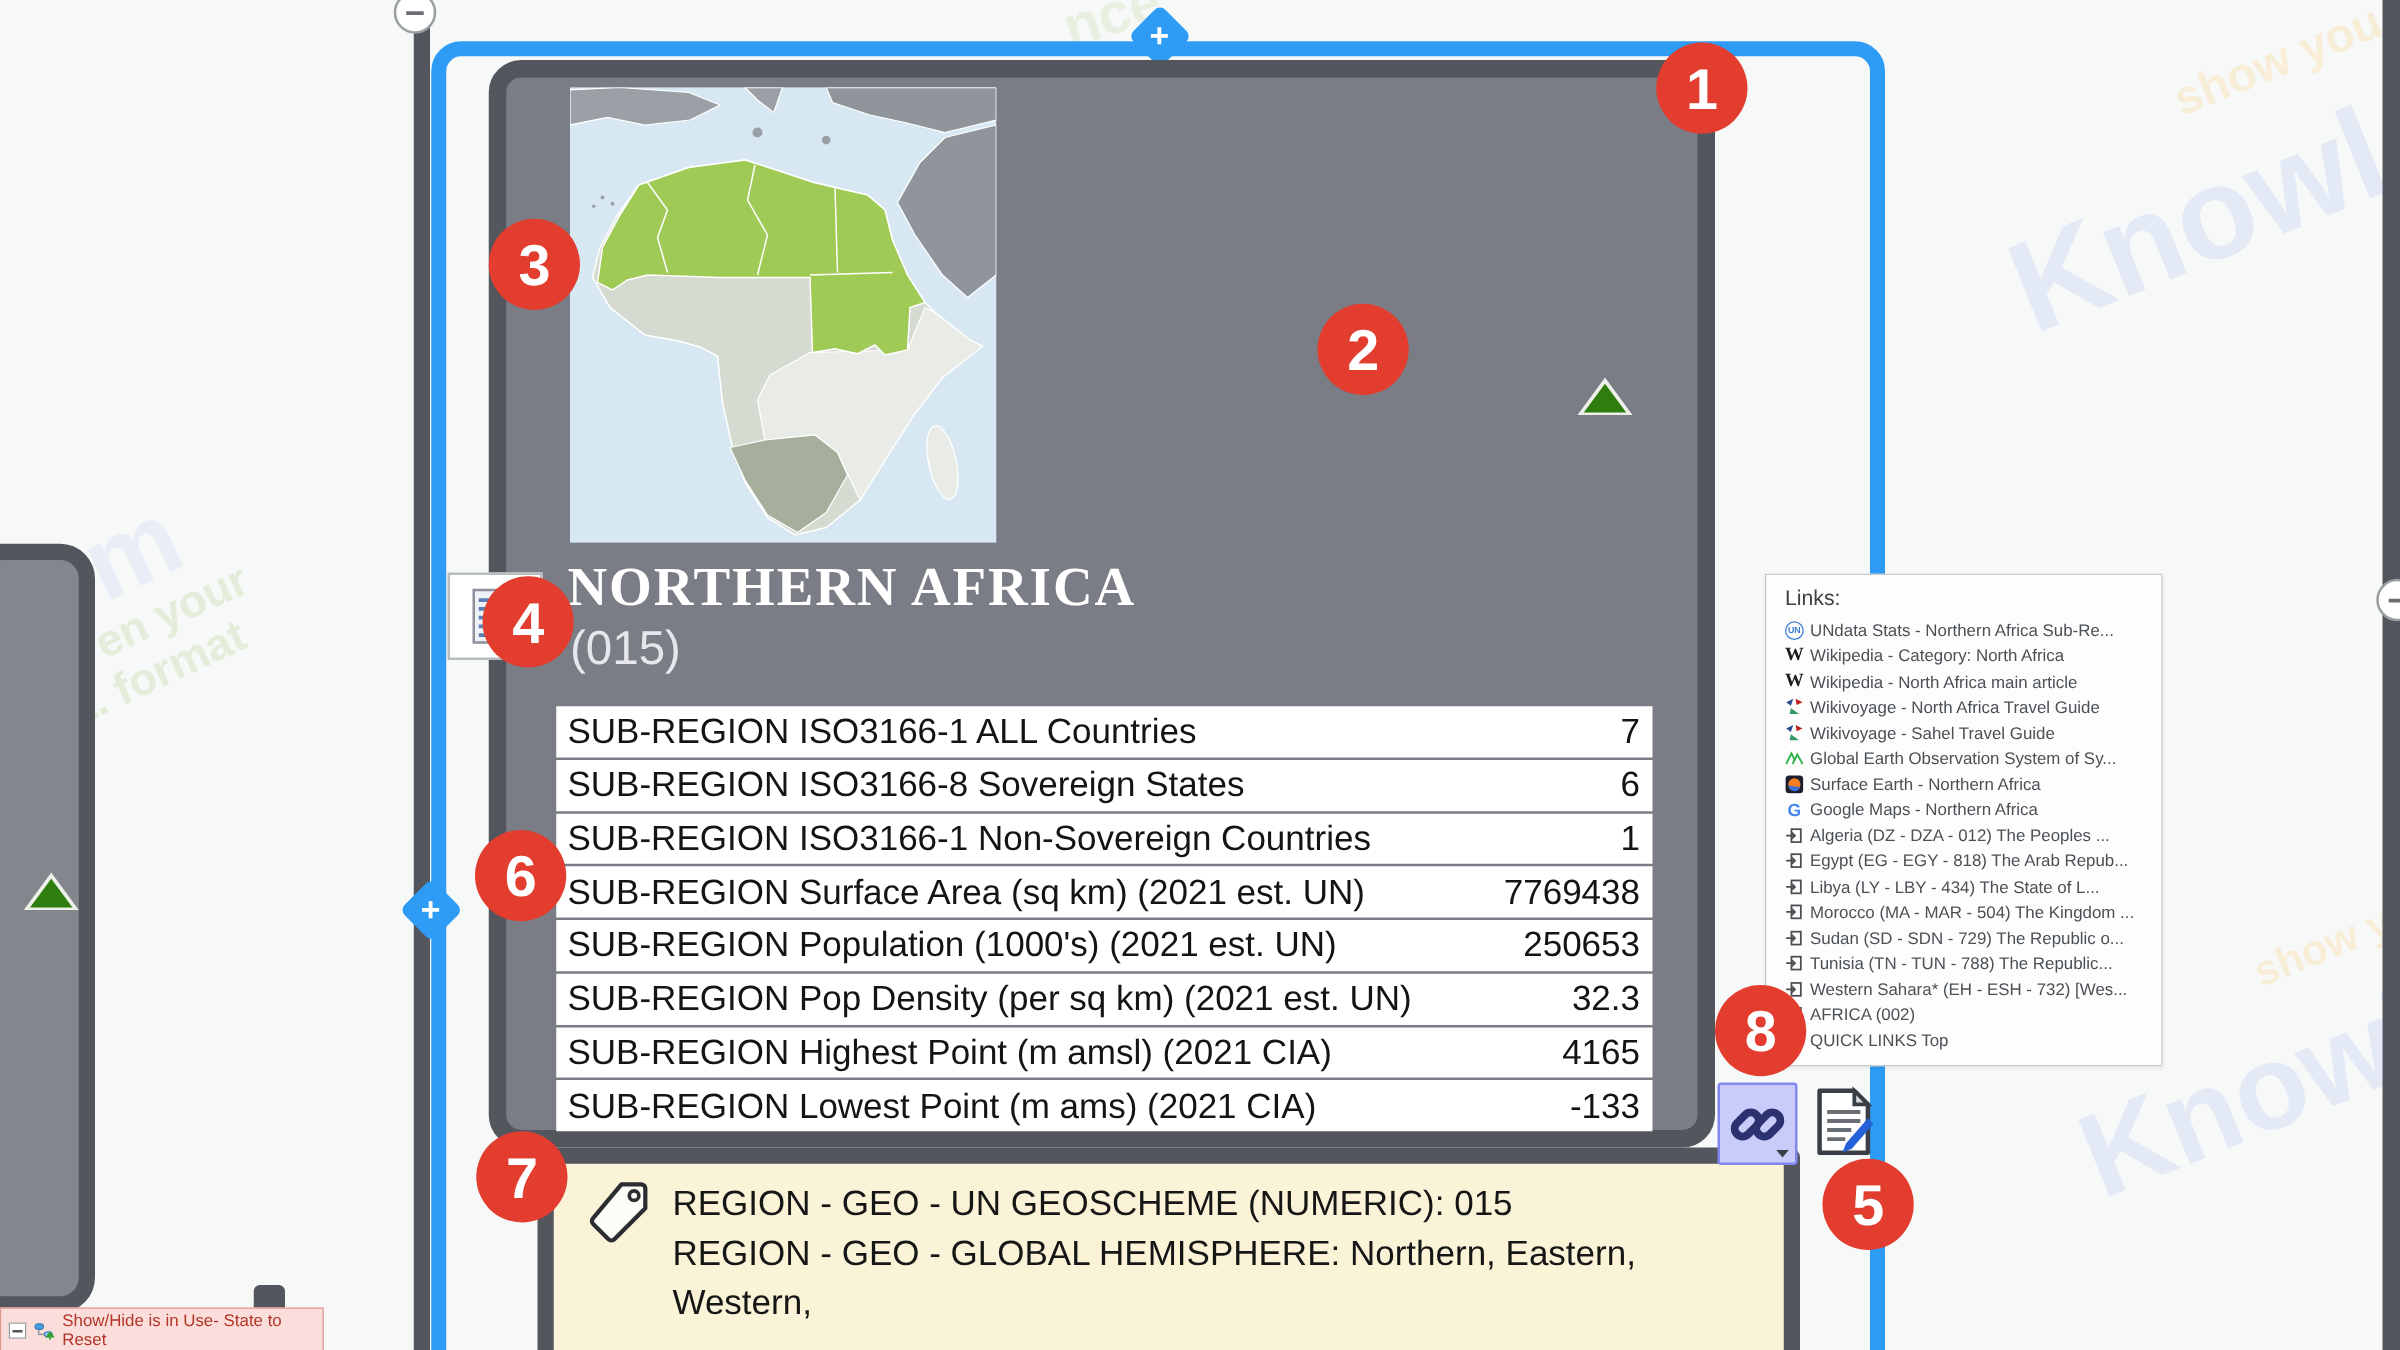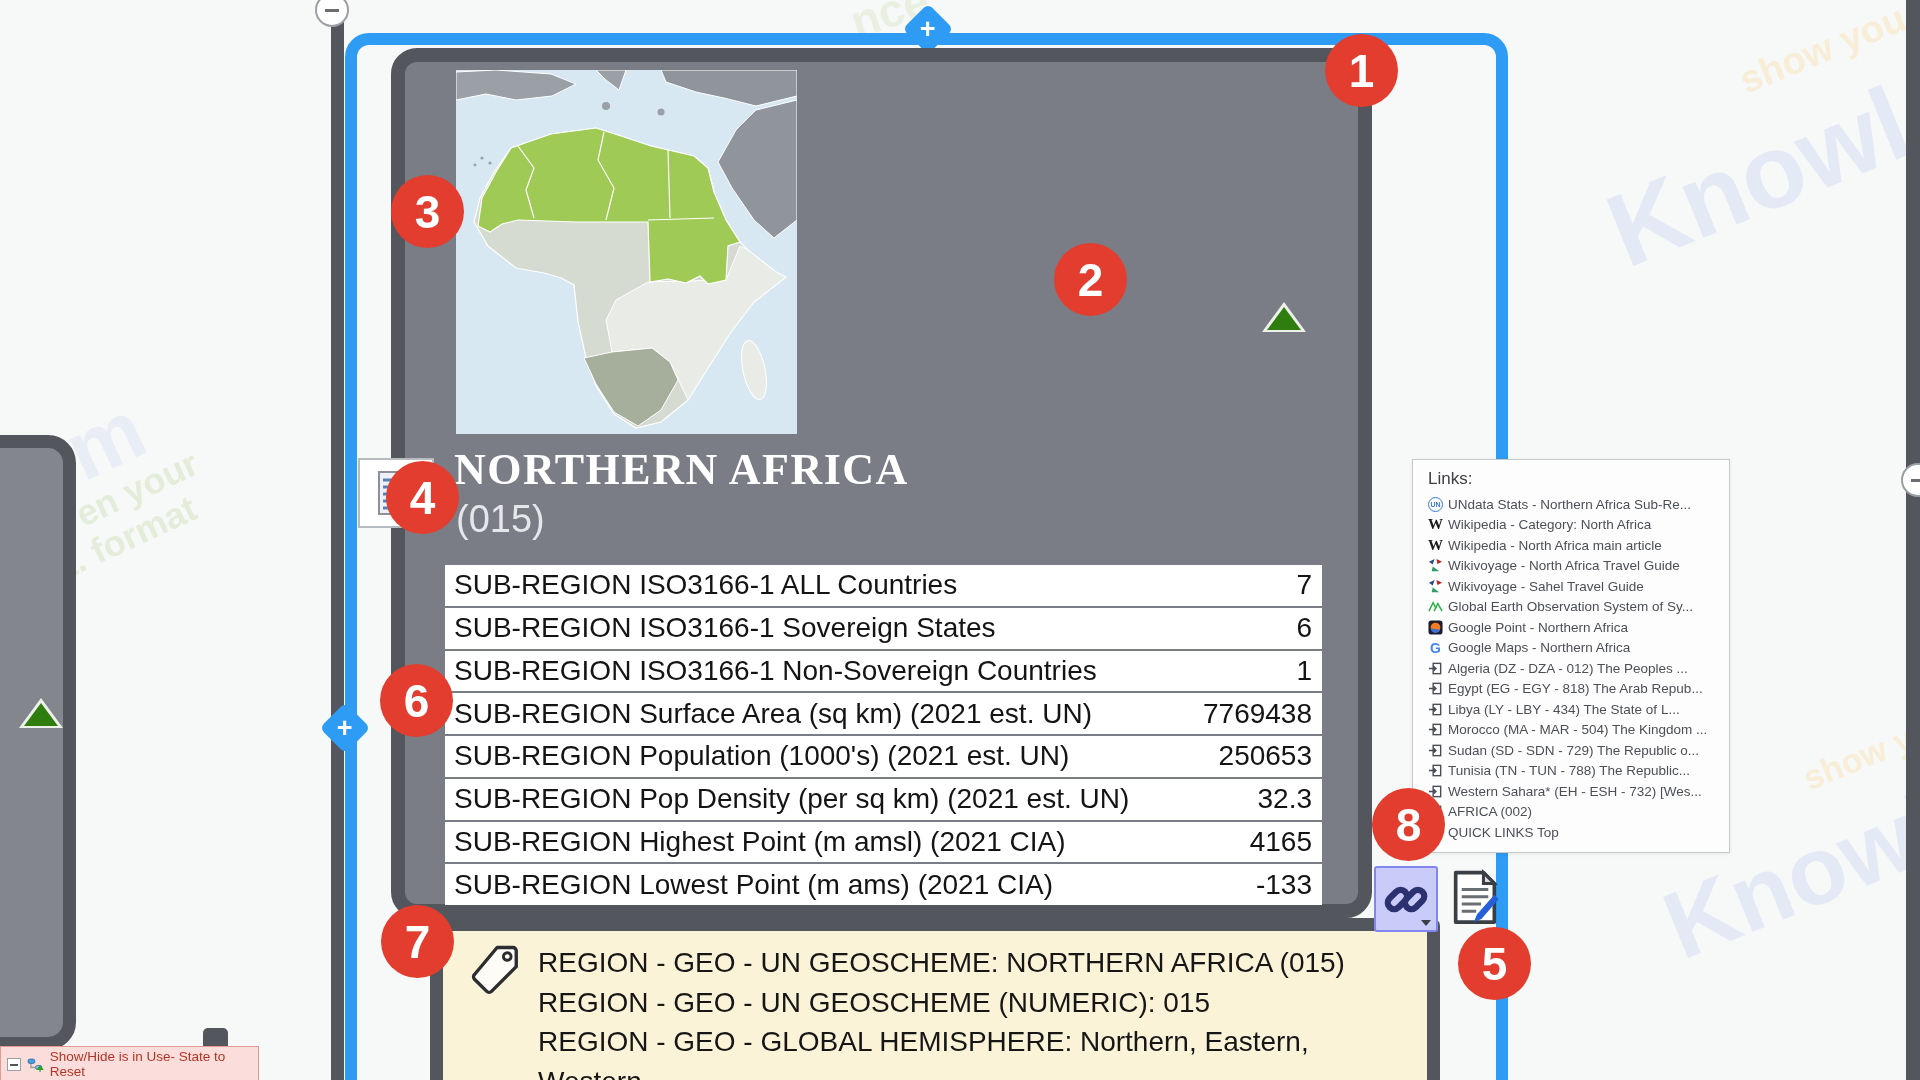--- a/index.html
+++ b/index.html
@@ -160,21 +160,21 @@
 
     <div class="card-title">NORTHERN AFRICA</div>
     <div class="card-subtitle">(015)</div>
 
     <div class="stat-table" id="stat-table">
         <div class="t-row">
           <span class="lbl">SUB-REGION ISO3166-1 ALL Countries</span>
           <span class="val">7</span>
         </div>
         <div class="t-row">
-          <span class="lbl">SUB-REGION ISO3166-1 Sovereign States</span>
+          <span class="lbl">SUB-REGION ISO3166-8 Sovereign States</span>
           <span class="val">6</span>
         </div>
         <div class="t-row">
           <span class="lbl">SUB-REGION ISO3166-1 Non-Sovereign Countries</span>
           <span class="val">1</span>
         </div>
         <div class="t-row">
           <span class="lbl">SUB-REGION Surface Area (sq km) (2021 est. UN)</span>
           <span class="val">7769438</span>
         </div>
@@ -209,21 +209,20 @@
     <div class="tri tri-outer" style="left:857px; top:240px;"></div>
     <div class="tri tri-inner" style="left:862px; top:245px;"></div>
   </div>
 
   <div class="note">
     <svg class="tag-icon" width="54" height="54" viewBox="0 0 48 48">
       <path d="M25,4 h14 a3,3 0 0 1 3,3 v14 L20,43 a3,3 0 0 1 -4.2,0 L4.9,32.2 a3,3 0 0 1 0,-4.2 Z" fill="#fdfcf6" stroke="#2b2d30" stroke-width="3" stroke-linejoin="round"></path>
       <circle cx="34" cy="12" r="3.4" fill="#fdfcf6" stroke="#2b2d30" stroke-width="2.6"></circle>
     </svg>
     <div class="note-lines" id="note-lines">
-        <div>REGION - GEO - UN GEOSCHEME: NORTHERN AFRICA (015)</div>
         <div>REGION - GEO - UN GEOSCHEME (NUMERIC): 015</div>
         <div>REGION - GEO - GLOBAL HEMISPHERE: Northern, Eastern, Western,</div>
       </div>
   </div>
 
   <div class="link-btn">
     <svg width="46" height="46" viewBox="0 0 40 40">
       <g stroke="#2c3170" stroke-width="5.5" fill="none" stroke-linecap="round">
         <rect x="3" y="15" width="19" height="11" rx="5.5" transform="rotate(-45 12.5 20.5)"></rect>
         <rect x="18" y="15" width="19" height="11" rx="5.5" transform="rotate(-45 27.5 20.5)"></rect>
@@ -280,21 +279,21 @@
             <path d="M6.5,13 L10.5,5 L15,13"></path>
           </svg>
           <span>Global Earth Observation System of Sy...</span>
         </div>
         <div class="link-row">
           <svg class="ic" viewBox="0 0 16 16">
             <rect x="0.5" y="0.5" width="15" height="15" rx="3" fill="#1c1e30"></rect>
             <circle cx="8" cy="8" r="5.2" fill="#f57c20"></circle>
             <path d="M3,9 a5.2,5.2 0 0 0 10,1.5 z" fill="#3f6fd8"></path>
           </svg>
-          <span>Google Point - Northern Africa</span>
+          <span>Surface Earth - Northern Africa</span>
         </div>
         <div class="link-row">
           <span class="ic ic-g">G</span>
           <span>Google Maps - Northern Africa</span>
         </div>
         <div class="link-row">
           <svg class="ic" viewBox="0 0 16 16" fill="none" stroke="#4a4e54" stroke-width="1.5">
             <rect x="5.5" y="2.5" width="8" height="11"></rect>
             <path d="M1,8 h7 M6,5.5 L8.5,8 L6,10.5"></path>
           </svg>

